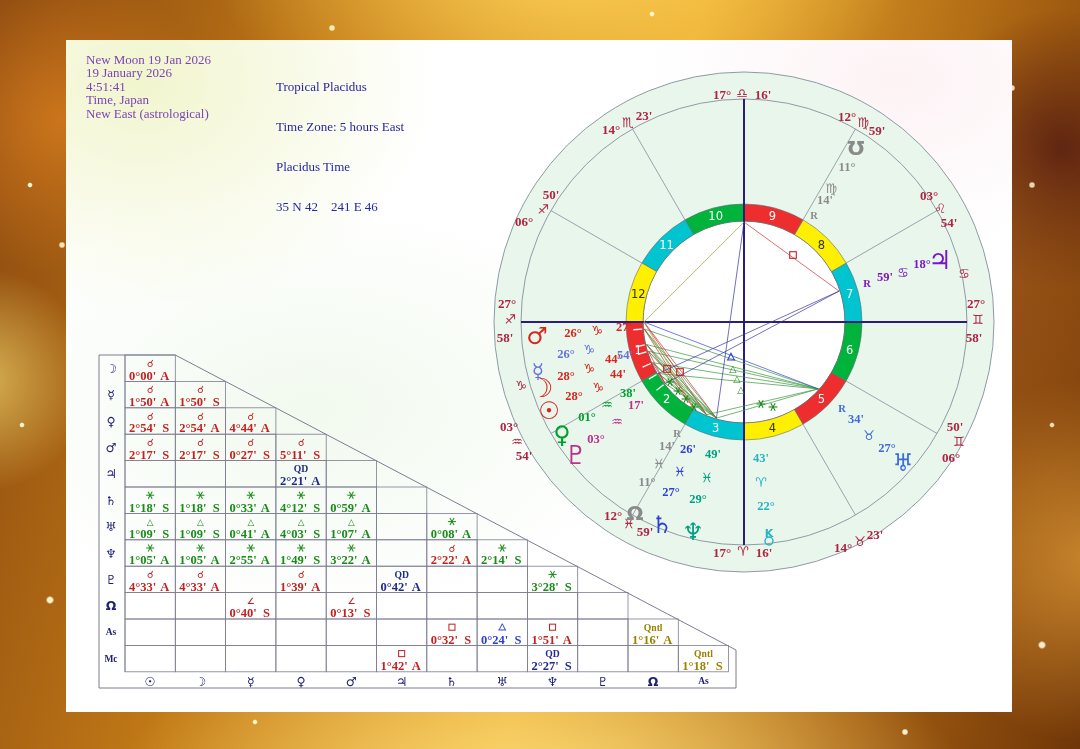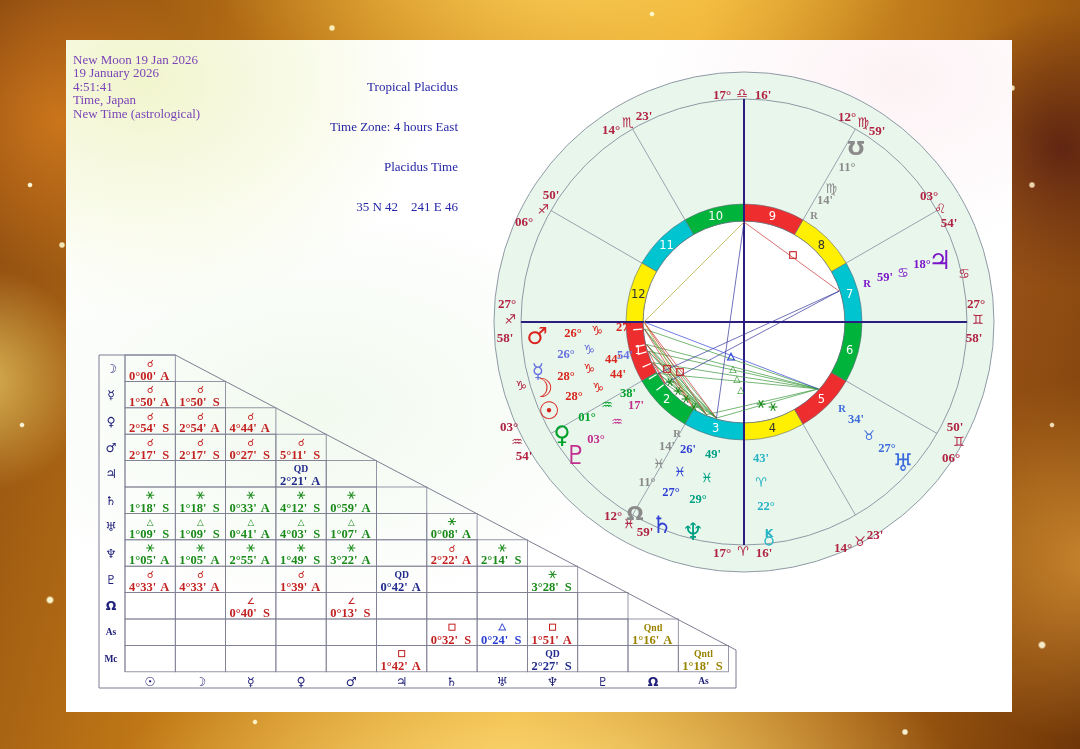--- a/index.html
+++ b/index.html
@@ -34,43 +34,43 @@
     position:absolute;left:66px;top:40px;width:946px;height:672px;
     background:#ffffff;
   }
   .panel-wash{
     position:absolute;inset:0;pointer-events:none;
     background-image:
       radial-gradient(420px 330px at 8% 6%, rgba(234,240,178,.65), transparent 70%),
       radial-gradient(500px 300px at 26% 55%, rgba(228,244,222,.5), transparent 70%),
       radial-gradient(360px 240px at 88% 6%, rgba(250,224,230,.4), transparent 70%);
   }
-  .hdr-left{position:absolute;left:73px;top:53px;font-size:13px;line-height:13.4px;color:#7a44b8;}
-  .hdr-right{position:absolute;left:276px;top:53px;width:182px;text-align:right;font-size:13px;line-height:13.4px;color:#2626a6;white-space:pre;}
+  .hdr-left{position:absolute;left:86px;top:53px;font-size:13px;line-height:13.4px;color:#7a44b8;}
+  .hdr-right{position:absolute;left:276px;top:53px;width:182px;text-align:left;font-size:13px;line-height:13.4px;color:#2626a6;white-space:pre;}
   svg text{user-select:none;}
   #scene{position:absolute;left:0;top:0;}
 </style>
 </head>
 <body>
 
 <div class="panel">
   <div class="panel-wash"></div>
 </div>
 
 <div class="hdr-left">
   <div>New Moon 19 Jan 2026</div>
   <div>19 January 2026</div>
   <div>4:51:41</div>
   <div>Time, Japan</div>
-  <div>New Time (astrological)</div>
+  <div>New East (astrological)</div>
 </div>
 
 <div class="hdr-right">
   <div>Tropical Placidus</div>
-  <div>Time Zone: 4 hours East</div>
+  <div>Time Zone: 5 hours East</div>
   <div>Placidus Time</div>
   <div>35 N 42    241 E 46</div>
 </div>
 
 <svg id="scene" width="1080" height="749" viewBox="0 0 1080 749">
   <g id="wheel-group">
       <circle cx="744" cy="322" r="250" fill="#e9f6ec" stroke="#8f9aa6" stroke-width="1"></circle>
       <circle cx="744" cy="322" r="223" fill="none" stroke="#8f9aa6" stroke-width="1"></circle>
       <circle cx="744" cy="322" r="101" fill="#ffffff" stroke="#5f6d7a" stroke-width="0.8"></circle>
       <path d="M626,322 A118,118 0 0 0 641.8090023534362,381 L656.5314342177717,372.5 A101,101 0 0 1 643,322 Z" fill="#ee2e2e" stroke="#5f6d7a" stroke-width="0.6"></path>

